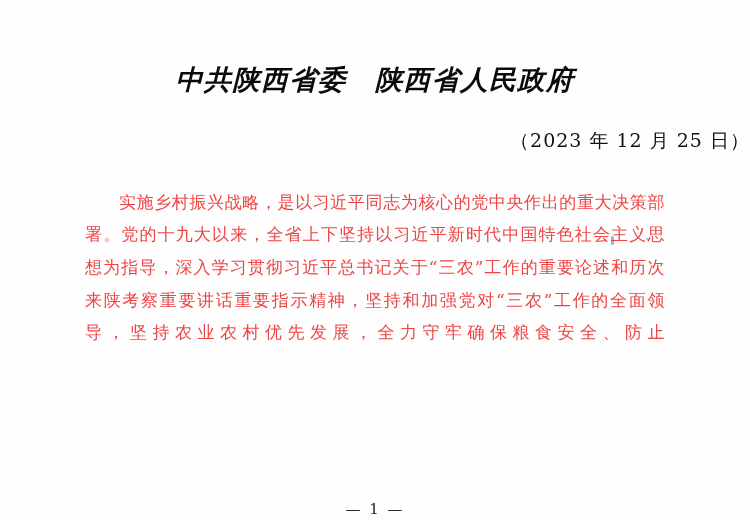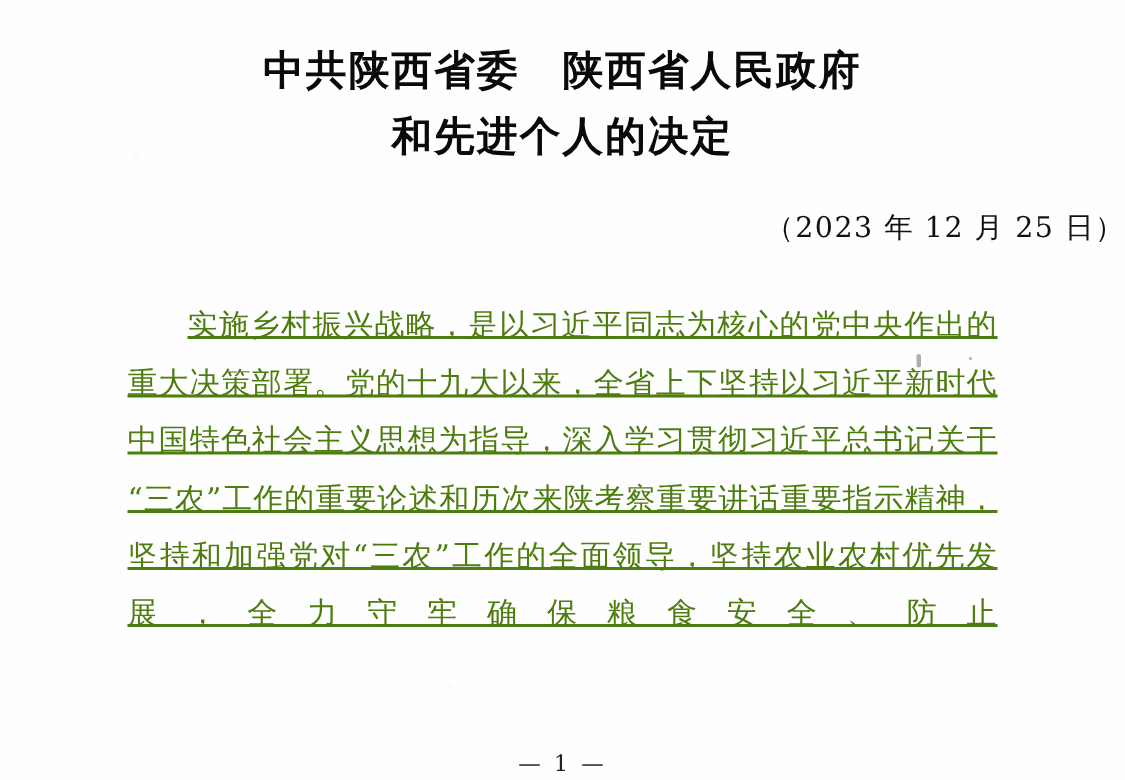--- a/index.html
+++ b/index.html
@@ -40,22 +40,23 @@
 
   .doc-body {
     position: absolute;
     left: 0;
     top: 0;
     width: 750px;
     padding: 0;
   }
 
   .title-block {
-    margin-top: 26px;
+    margin-top: 58px;
     text-align: center;
+    font-style: italic;
   }
 
   .title-line {
     font-family: "DejaVu Serif", "Liberation Serif", serif;
     font-weight: bold;
     font-size: 27px;
     letter-spacing: 1.5px;
     line-height: 1.62;
     color: #0a0a0a;
     white-space: pre;
@@ -69,29 +70,28 @@
     color: #111;
     font-family: "DejaVu Serif", "Liberation Serif", serif;
   }
 
   .content {
     margin: 32px auto 0 auto;
     width: 580px;
   }
 
   .para {
-    font-size: 20px;
+    font-size: 17px;
     line-height: 1.92;
     text-align: justify;
     text-align-last: justify;
     letter-spacing: 0.6px;
     text-indent: 2em;
-    color: #4d7c0f;
+    color: #ef4444;
     word-break: break-all;
-    text-decoration: underline;
   }
 
   .footer-page {
     position: absolute;
     bottom: 6px;
     left: 0;
     width: 750px;
     text-align: center;
     font-size: 15px;
     color: #222;
@@ -113,21 +113,20 @@
 </style>
 </head>
 <body>
 
 <div class="page">
 
   <div class="doc-body">
 
     <div class="title-block">
       <div class="title-line">中共陕西省委　陕西省人民政府</div>
-      <div class="title-line">和先进个人的决定</div>
     </div>
 
     <div class="doc-date">（2023 年 12 月 25 日）</div>
 
     <div class="content">
       <p class="para">实施乡村振兴战略，是以习近平同志为核心的党中央作出的重大决策部署。党的十九大以来，全省上下坚持以习近平新时代中国特色社会主义思想为指导，深入学习贯彻习近平总书记关于“三农”工作的重要论述和历次来陕考察重要讲话重要指示精神，坚持和加强党对“三农”工作的全面领导，坚持农业农村优先发展，全力守牢确保粮食安全、防止</p>
     </div>
 
   </div>
 

